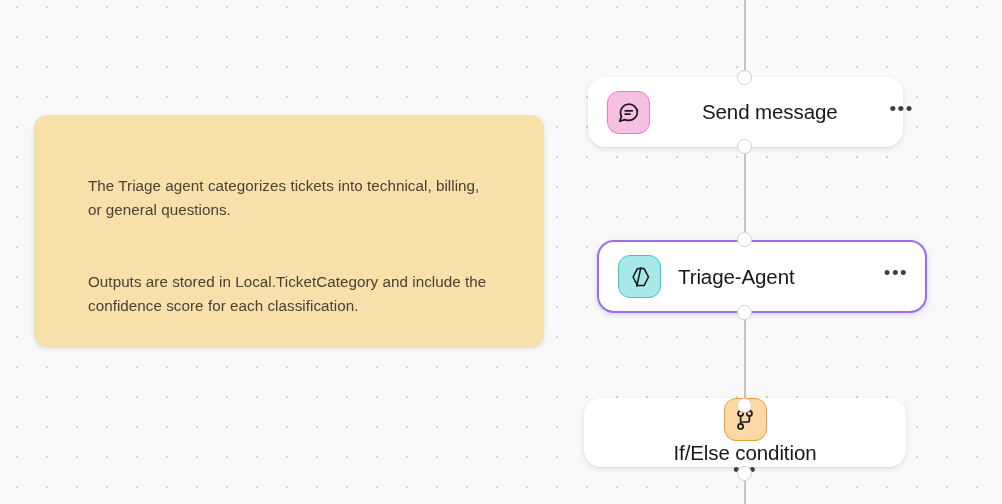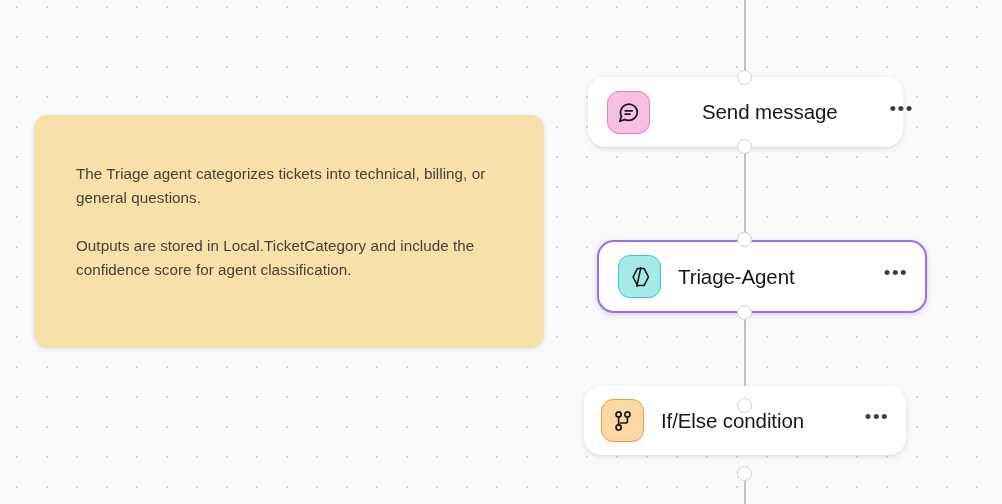--- a/index.html
+++ b/index.html
@@ -30,21 +30,21 @@
     top: 115px;
     width: 510px;
     height: 232px;
     background: #f7e0a9;
     border-radius: 13px;
     box-sizing: border-box;
     padding: 47px 44px 0 42px;
     box-shadow: 0 2px 5px rgba(60,50,20,0.10), 0 1px 2px rgba(60,50,20,0.06);
   }
   .note-para {
-    margin: 0;
+    margin: 12px;
     font-size: 15.2px;
     line-height: 24px;
     color: #4a4134;
     letter-spacing: 0.05px;
   }
   .note-gap { height: 24px; }
 
   
   .edge-line {
     position: absolute;
@@ -119,21 +119,21 @@
   .node-spacer { flex: 1 1 auto; }
 </style>
 </head>
 <body>
 
 <div id="canvas">
 
   <div class="sticky-note">
     <p class="note-para">The Triage agent categorizes tickets into technical, billing, or general questions.</p>
     <div class="note-gap"></div>
-    <p class="note-para">Outputs are stored in Local.TicketCategory and include the confidence score for agent classification.</p>
+    <p class="note-para">Outputs are stored in Local.TicketCategory and include the confidence score for each classification.</p>
   </div>
 
   <div class="edge-line" style="left:744px; top:-2px; height:80px;"></div>
   <div class="edge-line" style="left:744px; top:143px; height:101px;"></div>
   <div class="edge-line" style="left:744px; top:309px; height:100px;"></div>
   <div class="edge-line" style="left:744px; top:469px; height:38px;"></div>
 
   <div class="node" style="left:588px; top:77px; width:315px; height:70px; padding:0 17px 0 19px;gap:26px;">
     <div class="node-icon icon-pink">
       <svg width="25" height="25" viewBox="0 0 24 24" fill="none" stroke="#1b1b1f" stroke-width="1.7" stroke-linecap="round" stroke-linejoin="round">
@@ -158,21 +158,21 @@
       </svg>
     </div>
     <div style="width:17px;"></div>
     <div class="node-label">Triage-Agent</div>
     <div class="node-spacer"></div>
     <div class="node-menu">•••</div>
   </div>
   <div class="port" style="left:737px; top:232px;"></div>
   <div class="port" style="left:737px; top:305px;"></div>
 
-  <div class="node" style="left:584px; top:386px; width:322px; height:69px; padding:0 17px 0 17px;">
+  <div class="node" style="left:584px; top:398px; width:322px; height:69px; padding:0 17px 0 17px;flex-direction:column;">
     <div class="node-icon icon-orange">
       <svg width="24" height="24" viewBox="0 0 24 24" fill="none" stroke="#1b1b1f" stroke-width="1.7" stroke-linecap="round" stroke-linejoin="round">
         <circle cx="7.6" cy="5.4" r="2.6"></circle>
         <circle cx="16.4" cy="5.4" r="2.6"></circle>
         <circle cx="7.6" cy="18.4" r="2.6"></circle>
         <path d="M7.6 8v7.8"></path>
         <path d="M16.4 8v4.2a1.8 1.8 0 0 1-1.8 1.8H9.2"></path>
       </svg>
     </div>
     <div style="width:17px;"></div>

